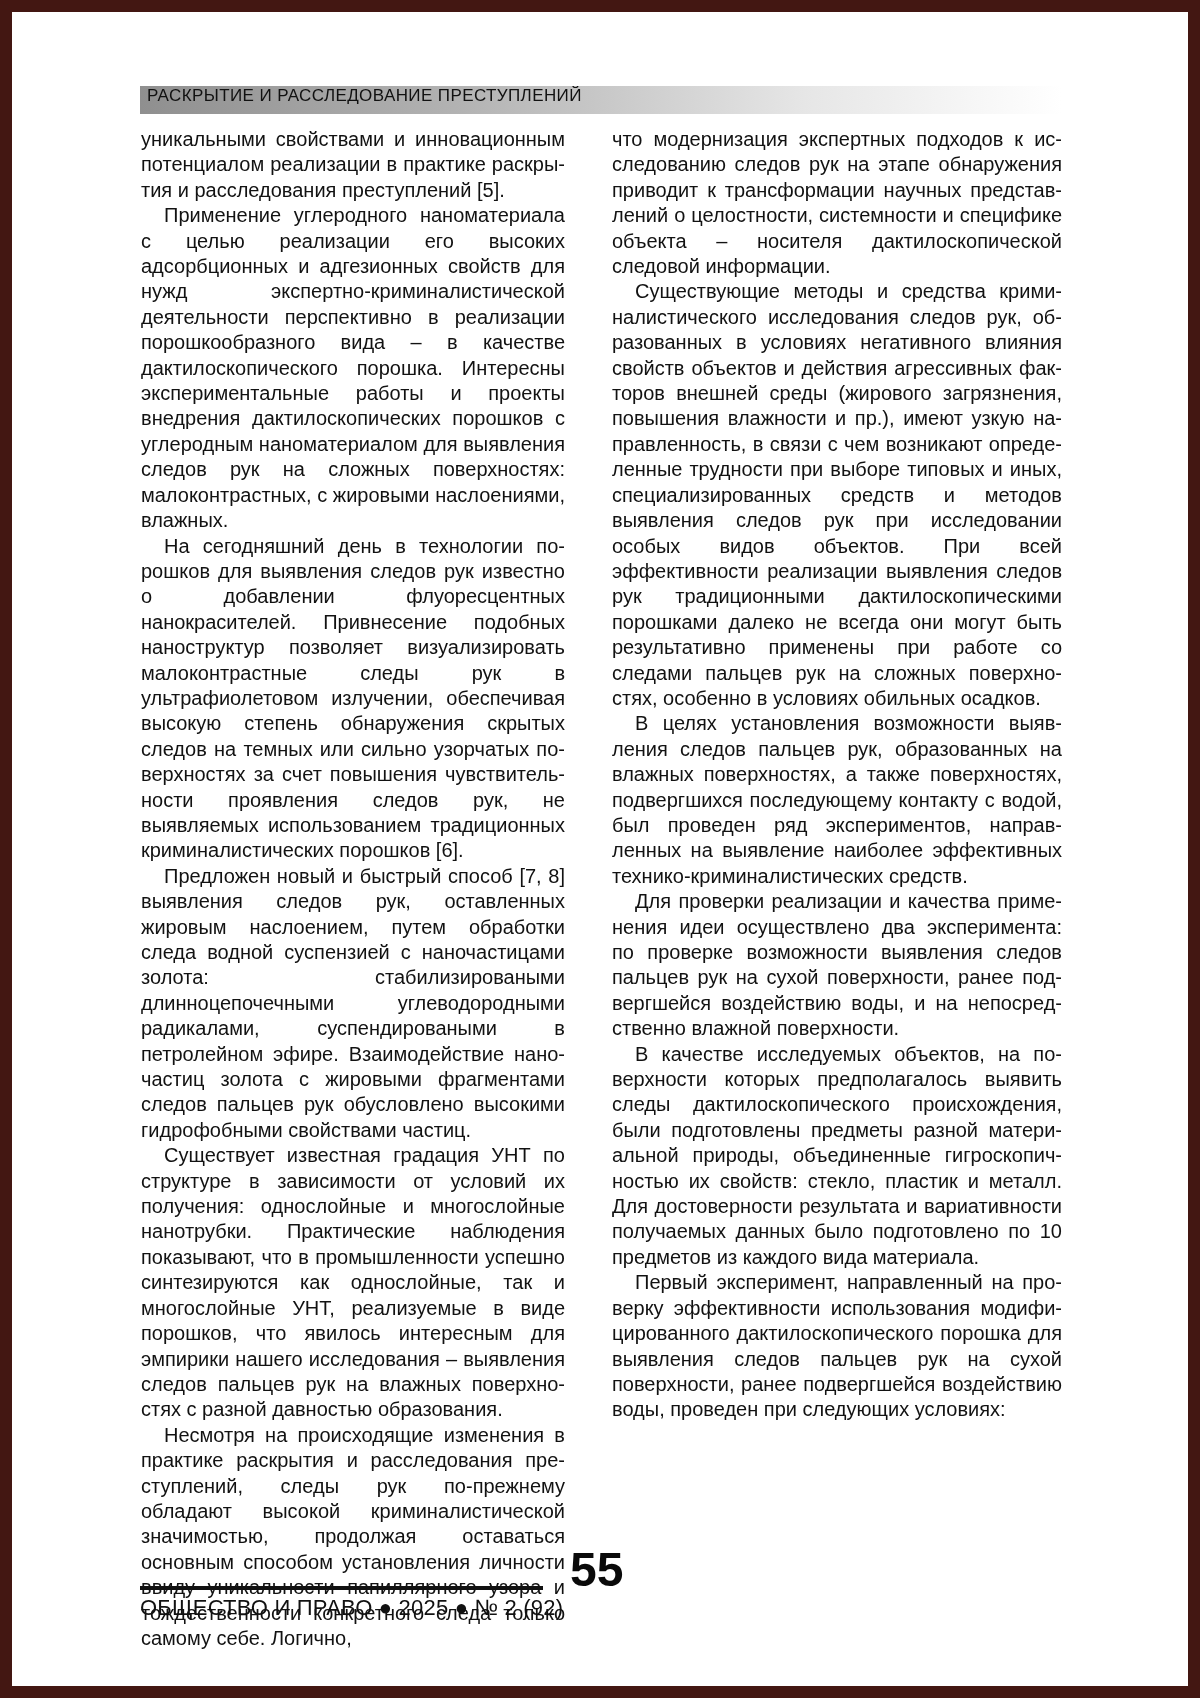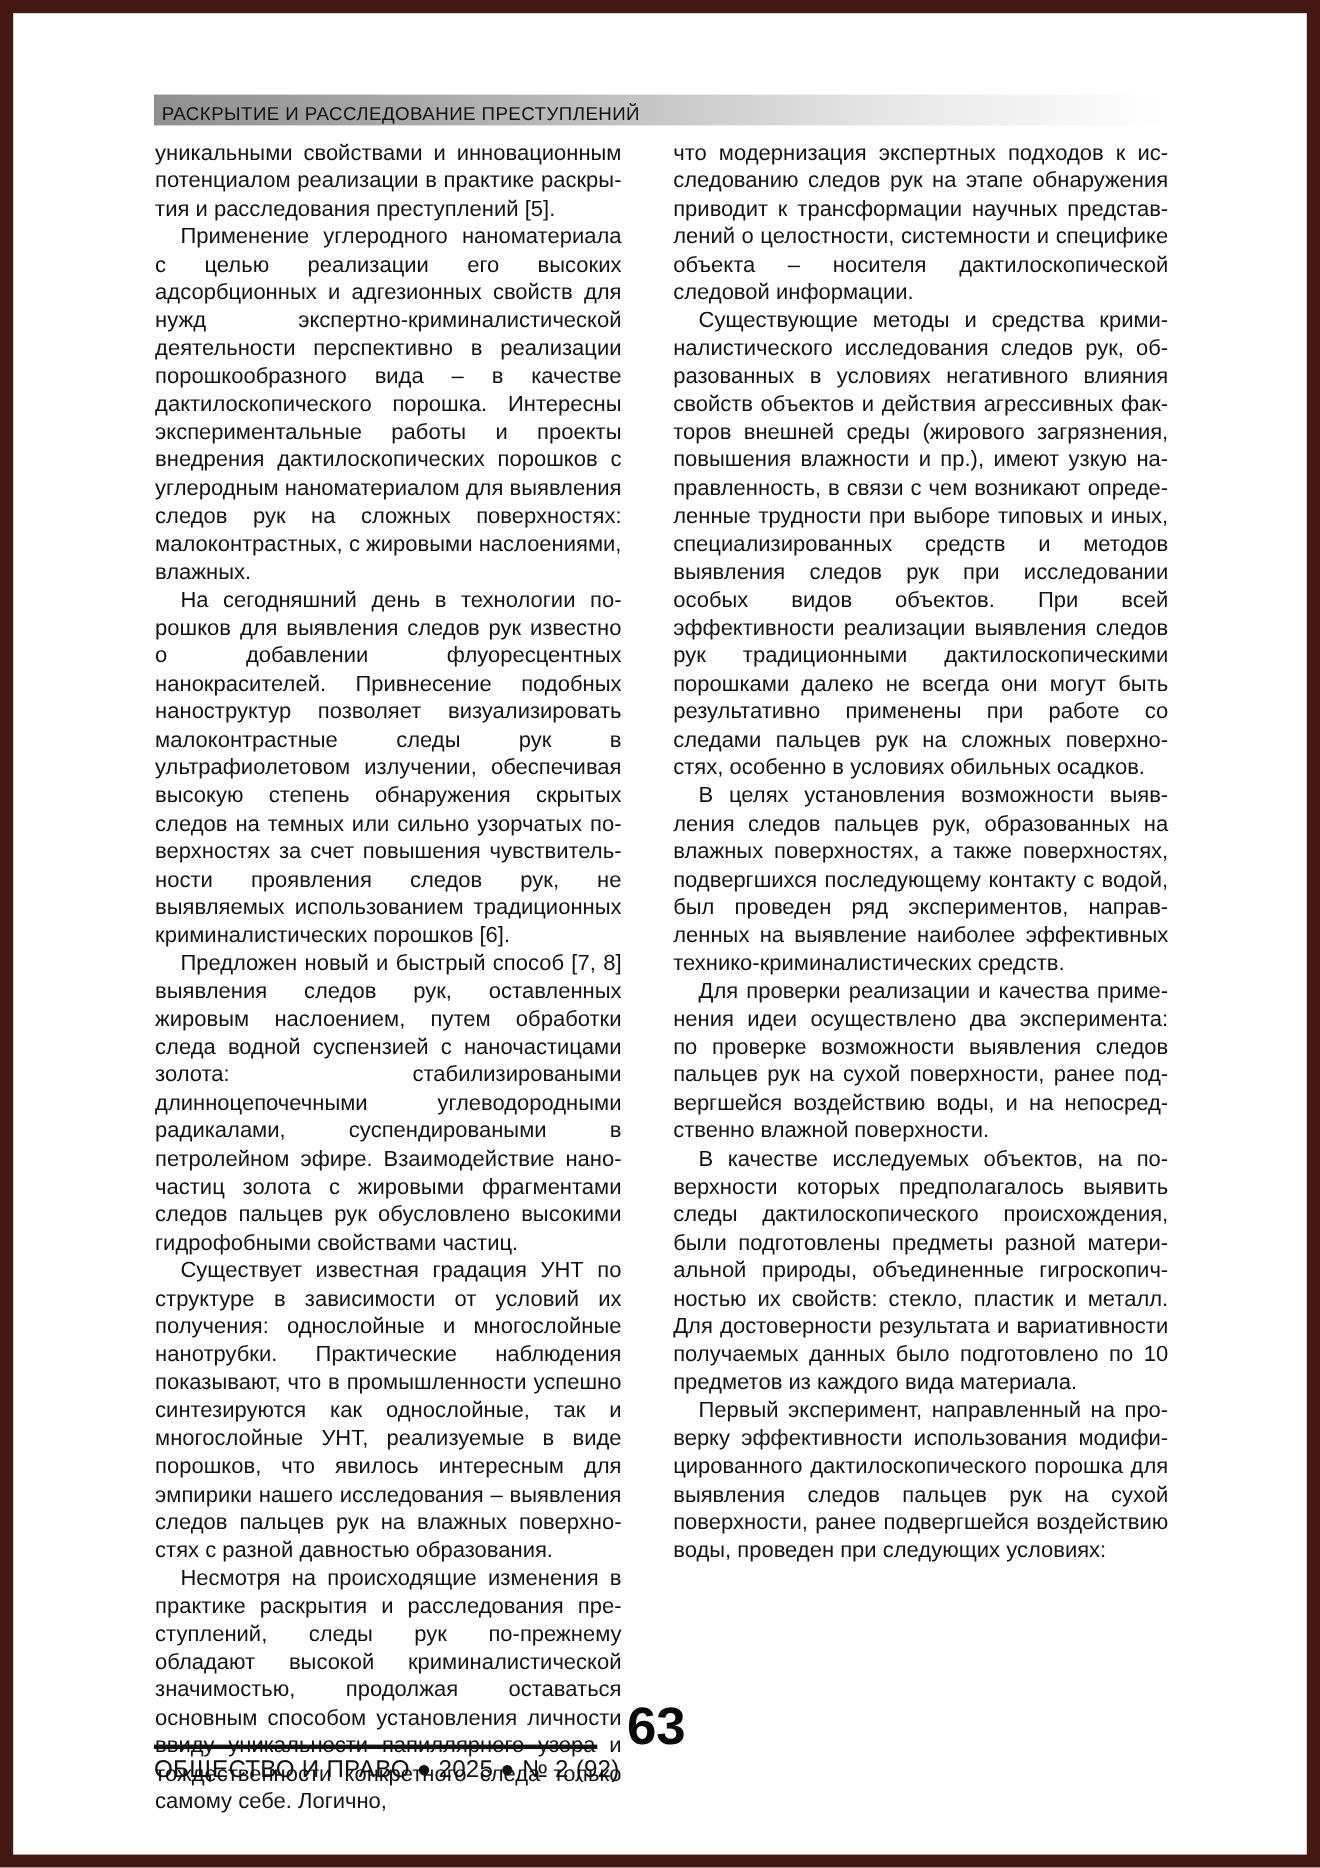--- a/index.html
+++ b/index.html
@@ -25,21 +25,21 @@
     z-index: 10;
   }
   .header-bar {
     position: absolute;
     left: 140px;
     top: 86px;
     width: 922px;
     height: 28px;
     background: linear-gradient(to right, #8f8f8f 0%, #b3b3b3 35%, #e6e6e6 72%, #ffffff 100%);
     display: flex;
-    align-items: flex-end;
+    align-items: flex-start;
   }
   .header-bar .title {
     font-size: 17px;
     letter-spacing: 0.4px;
     color: #111111;
     padding-left: 7px;
     white-space: nowrap;
   }
   .col {
     position: absolute;
@@ -111,15 +111,15 @@
     <p class="para indent">В целях установления возможности выяв­ления следов пальцев рук, образованных на влажных поверхностях, а также поверхностях, подвергшихся последующему контакту с во­дой, был проведен ряд экспериментов, направ­ленных на выявление наиболее эффективных технико-криминалистических средств.</p>
     <p class="para indent">Для проверки реализации и качества приме­нения идеи осуществлено два эксперимента: по проверке возможности выявления следов пальцев рук на сухой поверхности, ранее под­вергшейся воздействию воды, и на непосред­ственно влажной поверхности.</p>
     <p class="para indent">В качестве исследуемых объектов, на по­верхности которых предполагалось выявить следы дактилоскопического происхождения, были подготовлены предметы разной матери­альной природы, объединенные гигроскопич­ностью их свойств: стекло, пластик и металл. Для достоверности результата и вариативно­сти получаемых данных было подготовлено по 10 предметов из каждого вида материала.</p>
     <p class="para indent">Первый эксперимент, направленный на про­верку эффективности использования модифи­цированного дактилоскопического порошка для выявления следов пальцев рук на сухой поверх­ности, ранее подвергшейся воздействию воды, проведен при следующих условиях:</p>
   </div>
 
   <div class="footer-rule"></div>
 
   <div class="footer-text">ОБЩЕСТВО И ПРАВО ● 2025 ● № 2 (92)</div>
 
-  <div class="page-number">63</div>
+  <div class="page-number">55</div>
 
 </div>
 
 </body></html>

